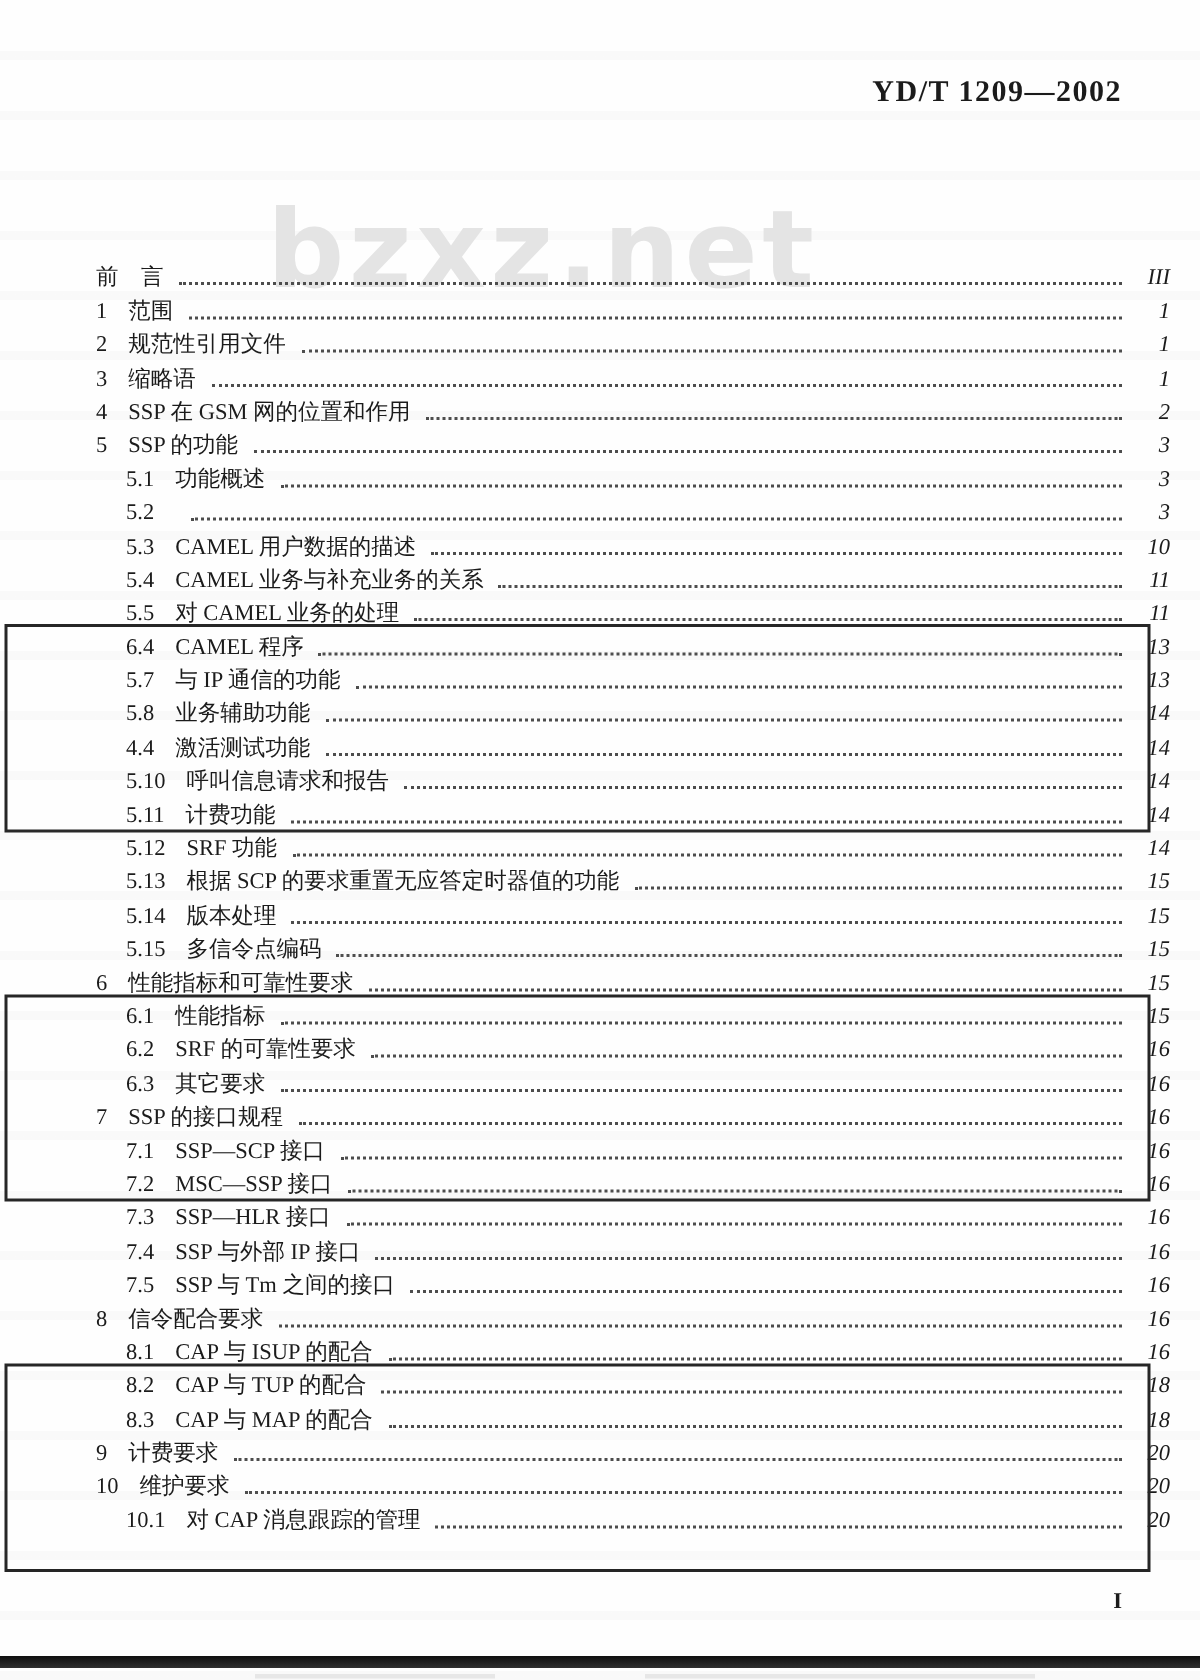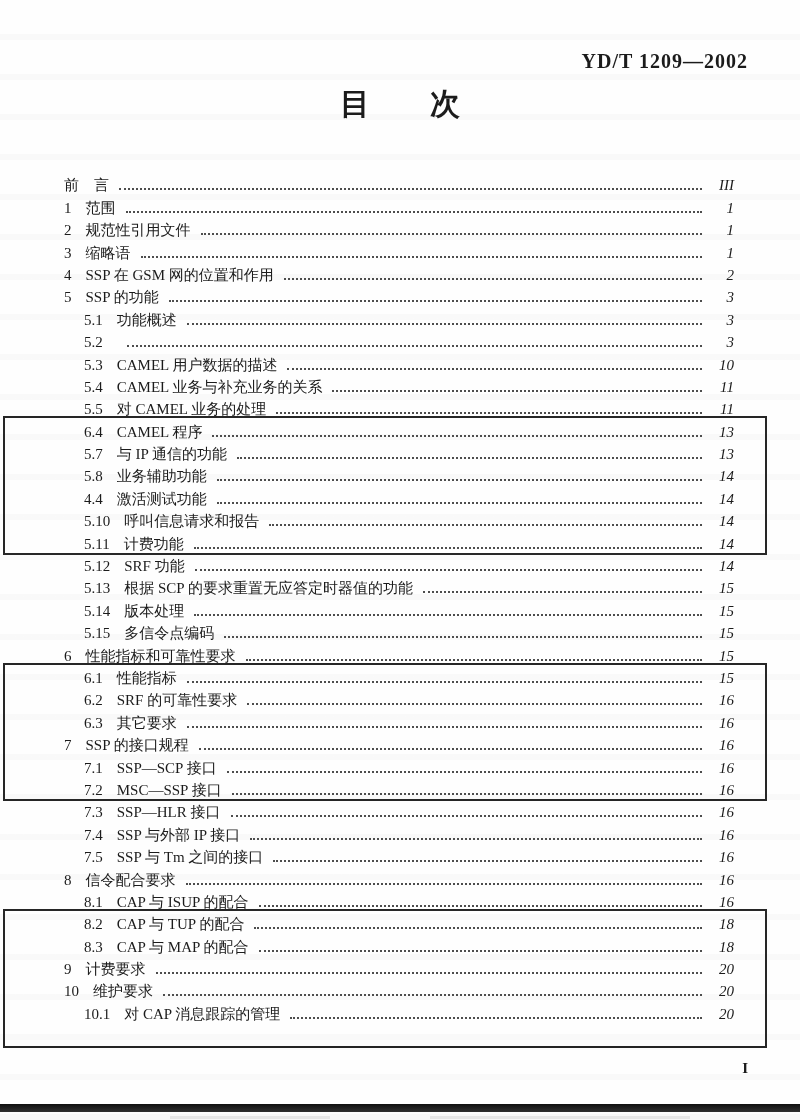--- a/index.html
+++ b/index.html
@@ -40,21 +40,21 @@
     font-weight: bold; font-size: 72px; letter-spacing: 3px;
     color: var(--watermark_gray, #e4e4e4);
     z-index: 1; white-space: nowrap;
   }
 
   .toc { position: absolute; top: 172px; left: 0; right: 0; z-index: 2; }
 
   .toc-row {
     display: flex; align-items: flex-end;
     height: 22.4px; font-size: 15px;
-    padding-right: 66px; box-sizing: border-box;
+    padding-right: 20px; box-sizing: border-box;
     line-height: 17px;
   }
   .toc-row .num  { flex: none; margin-right: 14px; }
   .toc-row.lvl0 .num { margin-left: 64px; }
   .toc-row.lvl1 .num { margin-left: 84px; }
   .toc-row.no-num.lvl0 .label { margin-left: 64px; }
   .toc-row .label { flex: none; white-space: nowrap; }
   .leader {
     flex: 1 1 auto; min-width: 16px;
     border-bottom: 2px dotted var(--leader_dots, #4d4d4d);
@@ -84,24 +84,24 @@
   }
   .smudge-a { top: 1116px; left: 170px; width: 160px; }
   .smudge-b { top: 1116px; left: 430px; width: 260px; }
 </style>
 </head>
 <body>
 
 <div class="page">
   <div class="scan-noise"></div>
 
+  <div class="watermark">bzxz.net</div>
 
   <div class="header-ref">YD/T 1209—2002</div>
 
-  <div class="doc-title">目　　次</div>
 
   <div class="toc">
       <div class="toc-row lvl0 no-num">
 
     <span class="label">前　言</span>
     <span class="leader"></span>
     <span class="pagenum">III</span>
   </div>
       <div class="toc-row lvl0">
     <span class="num">1</span>

